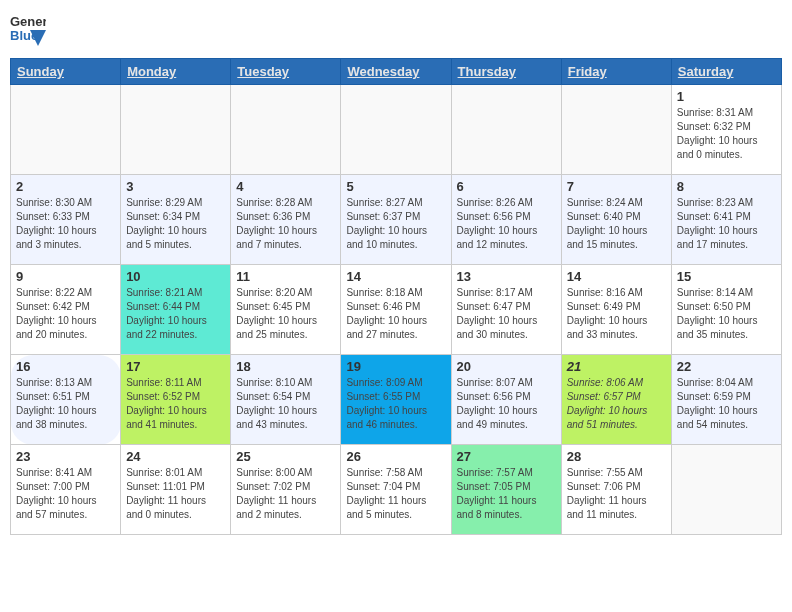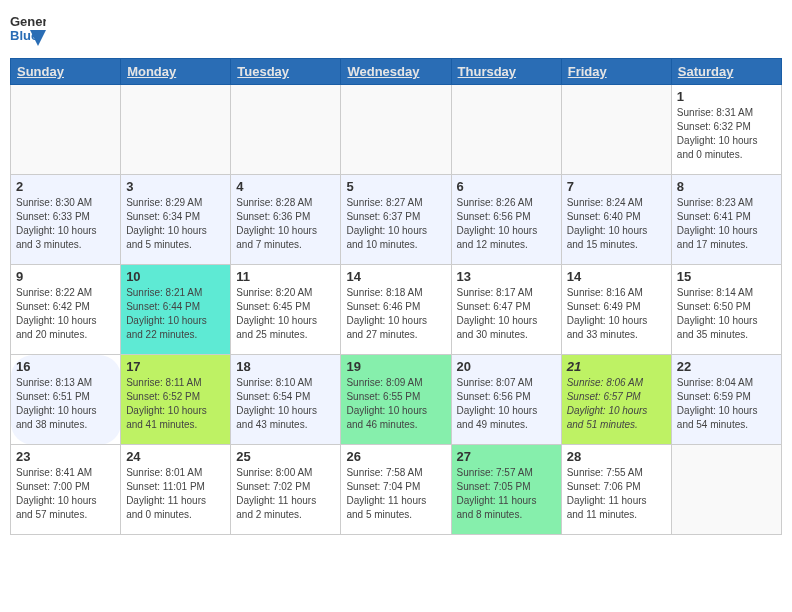--- a/index.html
+++ b/index.html
@@ -246,21 +246,21 @@
 Daylight: 10 hours
 and 41 minutes.</div>
         </td>
         <td style="background-color: rgb(240, 244, 255);">
           <span class="day-num">18</span>
           <div class="day-info" style="white-space: pre-line;">Sunrise: 8:10 AM
 Sunset: 6:54 PM
 Daylight: 10 hours
 and 43 minutes.</div>
         </td>
-        <td style="background-color: #86efac;">
+        <td style="background-color: #0ea5e9;">
           <span class="day-num">19</span>
           <div class="day-info" style="white-space: pre-line;">Sunrise: 8:09 AM
 Sunset: 6:55 PM
 Daylight: 10 hours
 and 46 minutes.</div>
         </td>
         <td style="background-color: rgb(240, 244, 255);">
           <span class="day-num">20</span>
           <div class="day-info" style="white-space: pre-line;">Sunrise: 8:07 AM
 Sunset: 6:56 PM

